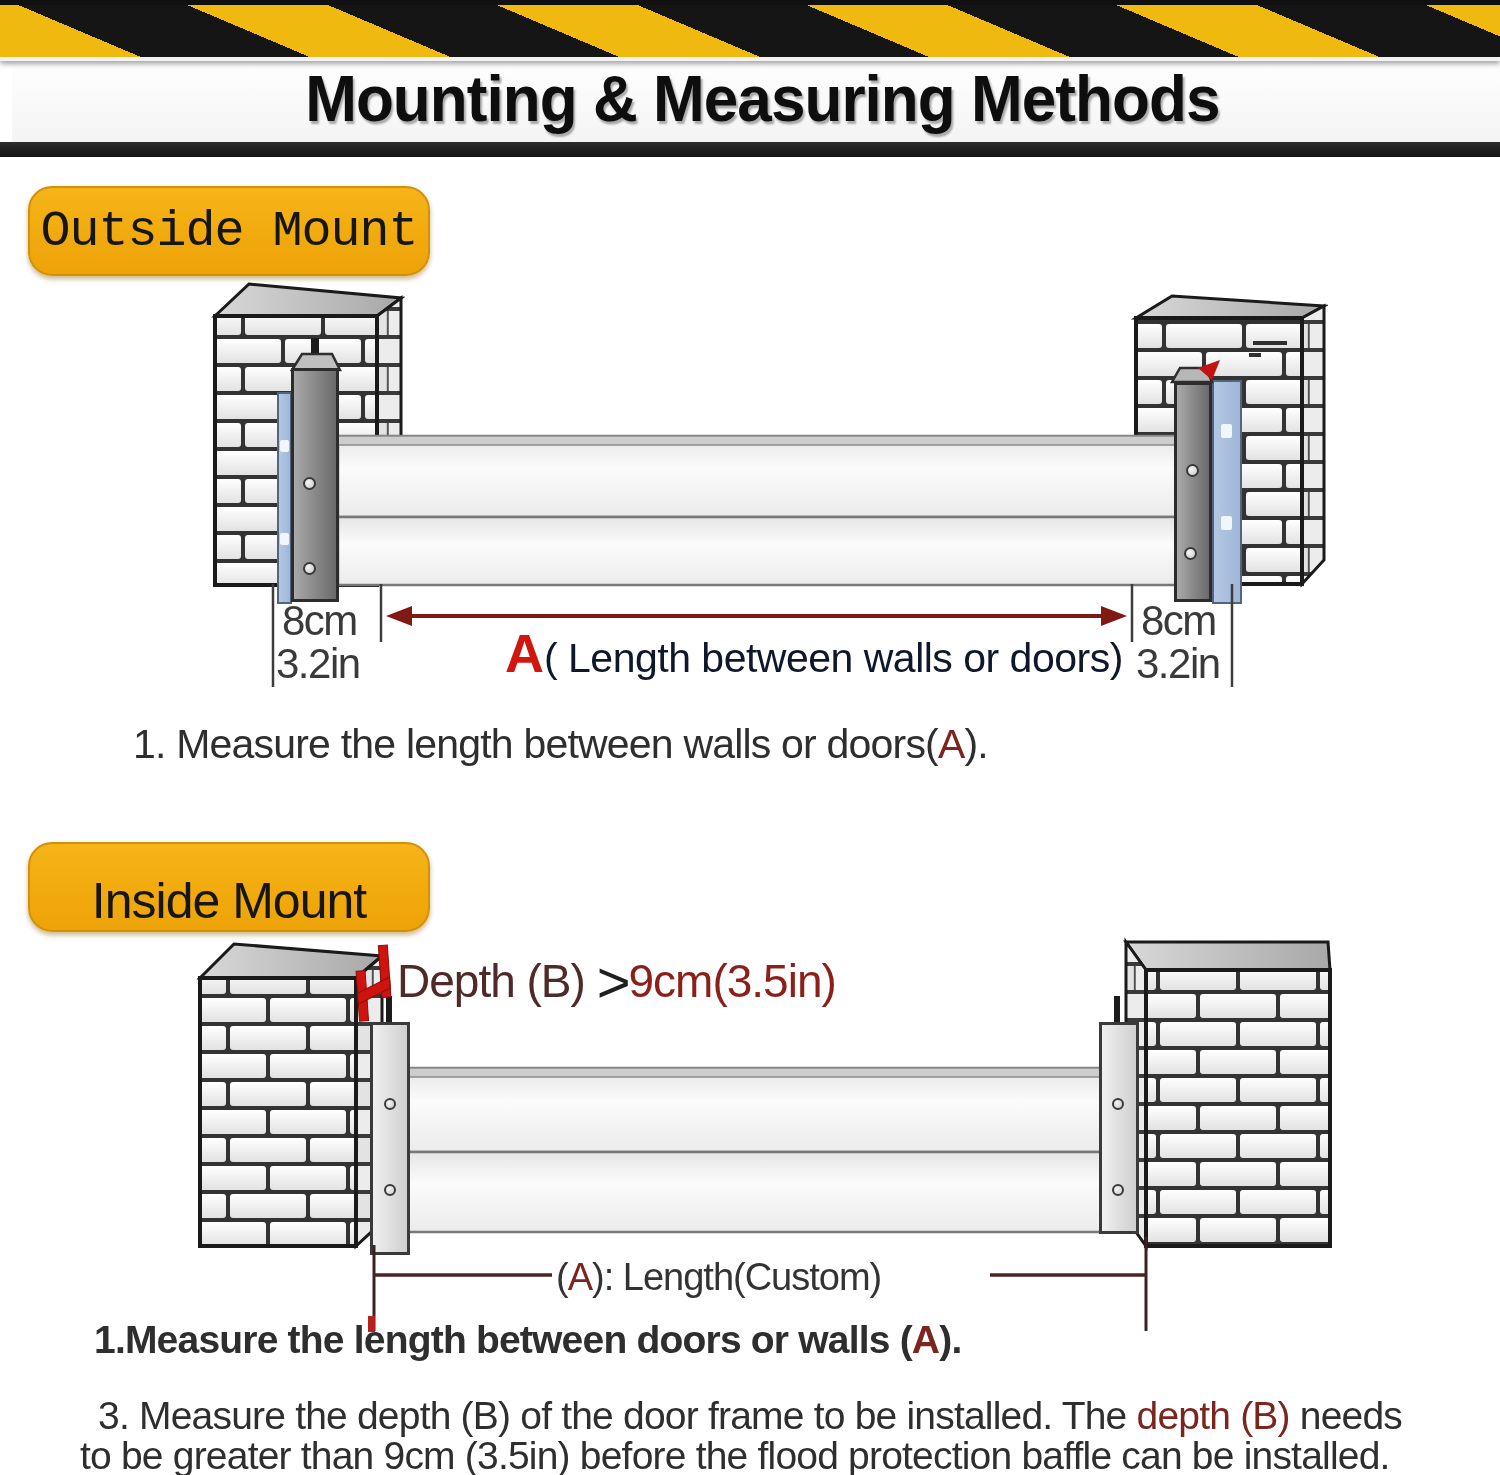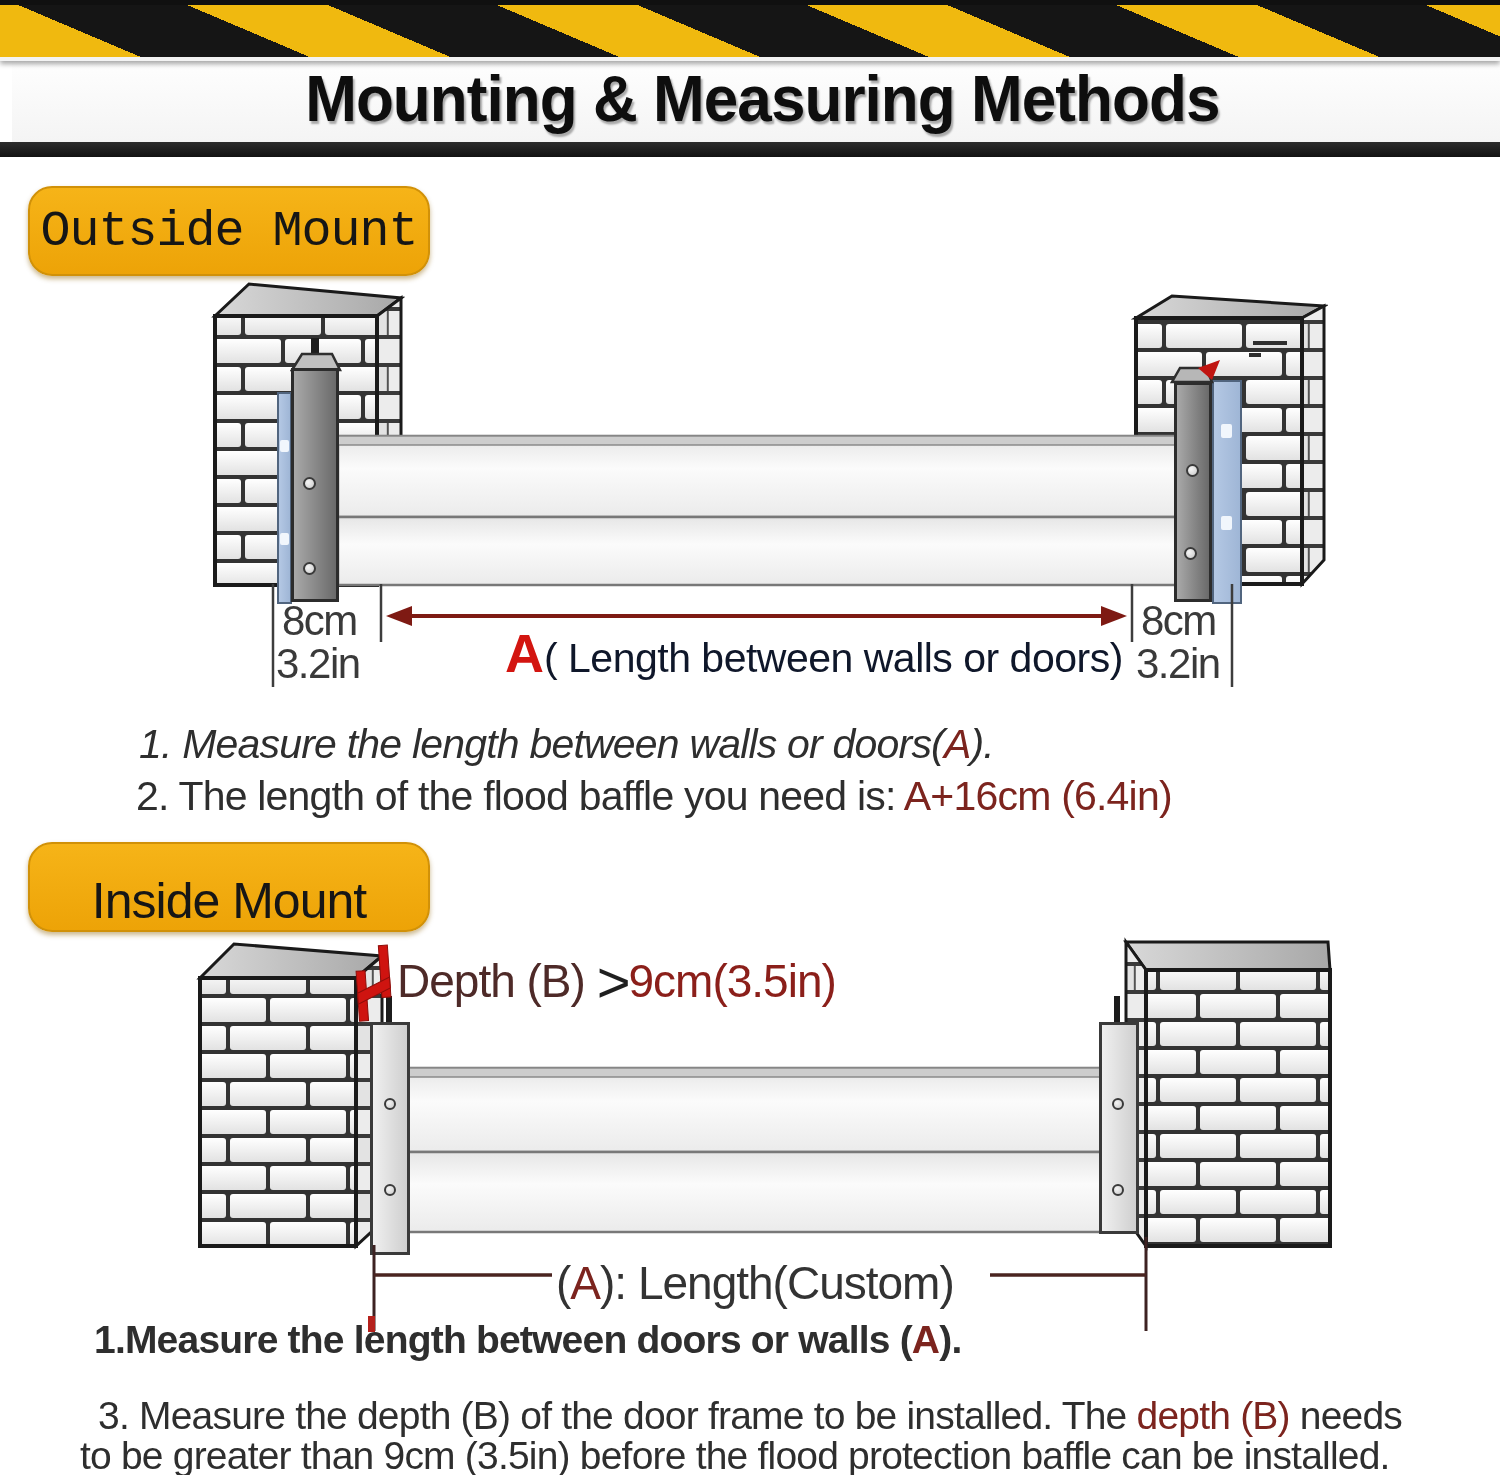--- a/index.html
+++ b/index.html
@@ -41,21 +41,21 @@
   .spanline{display:flex;align-items:baseline;white-space:nowrap;z-index:8;}
   .bigA{font-size:54px;font-weight:700;color:#d31510;letter-spacing:0;}
   .spantext{font-size:41px;color:#0f172a;letter-spacing:-0.5px;}
   .instr{font-size:41px;color:#2e2e2e;letter-spacing:-0.8px;white-space:nowrap;z-index:8;line-height:1.0;}
   .instr-sm{font-size:39px;}
   .maroon{color:#7c241e;}
   .depthline{white-space:nowrap;z-index:8;}
   .depth-label{font-size:46px;color:#4e2a28;letter-spacing:-1px;}
   .depth-gt{font-size:58px;color:#1f1f1f;vertical-align:-5px;letter-spacing:-2px;}
   .depth-val{font-size:46px;color:#8b1f1a;letter-spacing:-1px;}
-  .lenline{white-space:nowrap;z-index:8;font-size:46px;color:#333333;letter-spacing:-1px;}
+  .lenline{white-space:nowrap;z-index:8;font-size:38px;color:#333333;letter-spacing:-1px;}
 
   svg{display:block;}
 </style>
 </head>
 <body>
 
 <div class="page">
 
   <svg width="0" height="0" class="abs" aria-hidden="true">
     <defs>
@@ -154,25 +154,22 @@
   <div class="abs meas" style="left:282px;top:597px;">8cm</div>
   <div class="abs meas" style="left:276px;top:640px;">3.2in</div>
   <div class="abs meas" style="left:1141px;top:597px;">8cm</div>
   <div class="abs meas" style="left:1136px;top:640px;">3.2in</div>
 
   <div class="abs spanline" style="left:505px;top:622px;">
     <span class="bigA">A</span>
       <span class="spantext">( Length between walls or doors)</span>
   </div>
 
-  <div class="abs instr" style="left:139px;top:724px;font-style:italic;">
+  <div class="abs instr" style="left:133px;top:724px;">
     <span>1. Measure the length between walls or doors(</span><span class="maroon">A</span><span>).</span>
-  </div>
-  <div class="abs instr" style="left:136px;top:776px;">
-    <span>2. The length of the flood baffle you need is: </span><span class="maroon">A+16cm (6.4in)</span>
   </div>
 
   <div class="abs badge" style="left:28px;top:842px;align-items:flex-end;">
     <span>Inside Mount</span>
   </div>
 
   <svg class="abs" style="left:188px;top:940px;z-index:3;" width="202" height="310" viewBox="0 0 202 310">
     <polygon points="12,38 168,38 194,16 46,4" fill="url(#capgrad)" stroke="#1a1a1a" stroke-width="3"></polygon>
     <polygon points="168,38 194,16 194,282 168,306" fill="url(#brickSide)" stroke="#1a1a1a" stroke-width="3"></polygon>
     <rect x="12" y="38" width="156" height="268" fill="url(#brick)" stroke="#1a1a1a" stroke-width="4"></rect>

